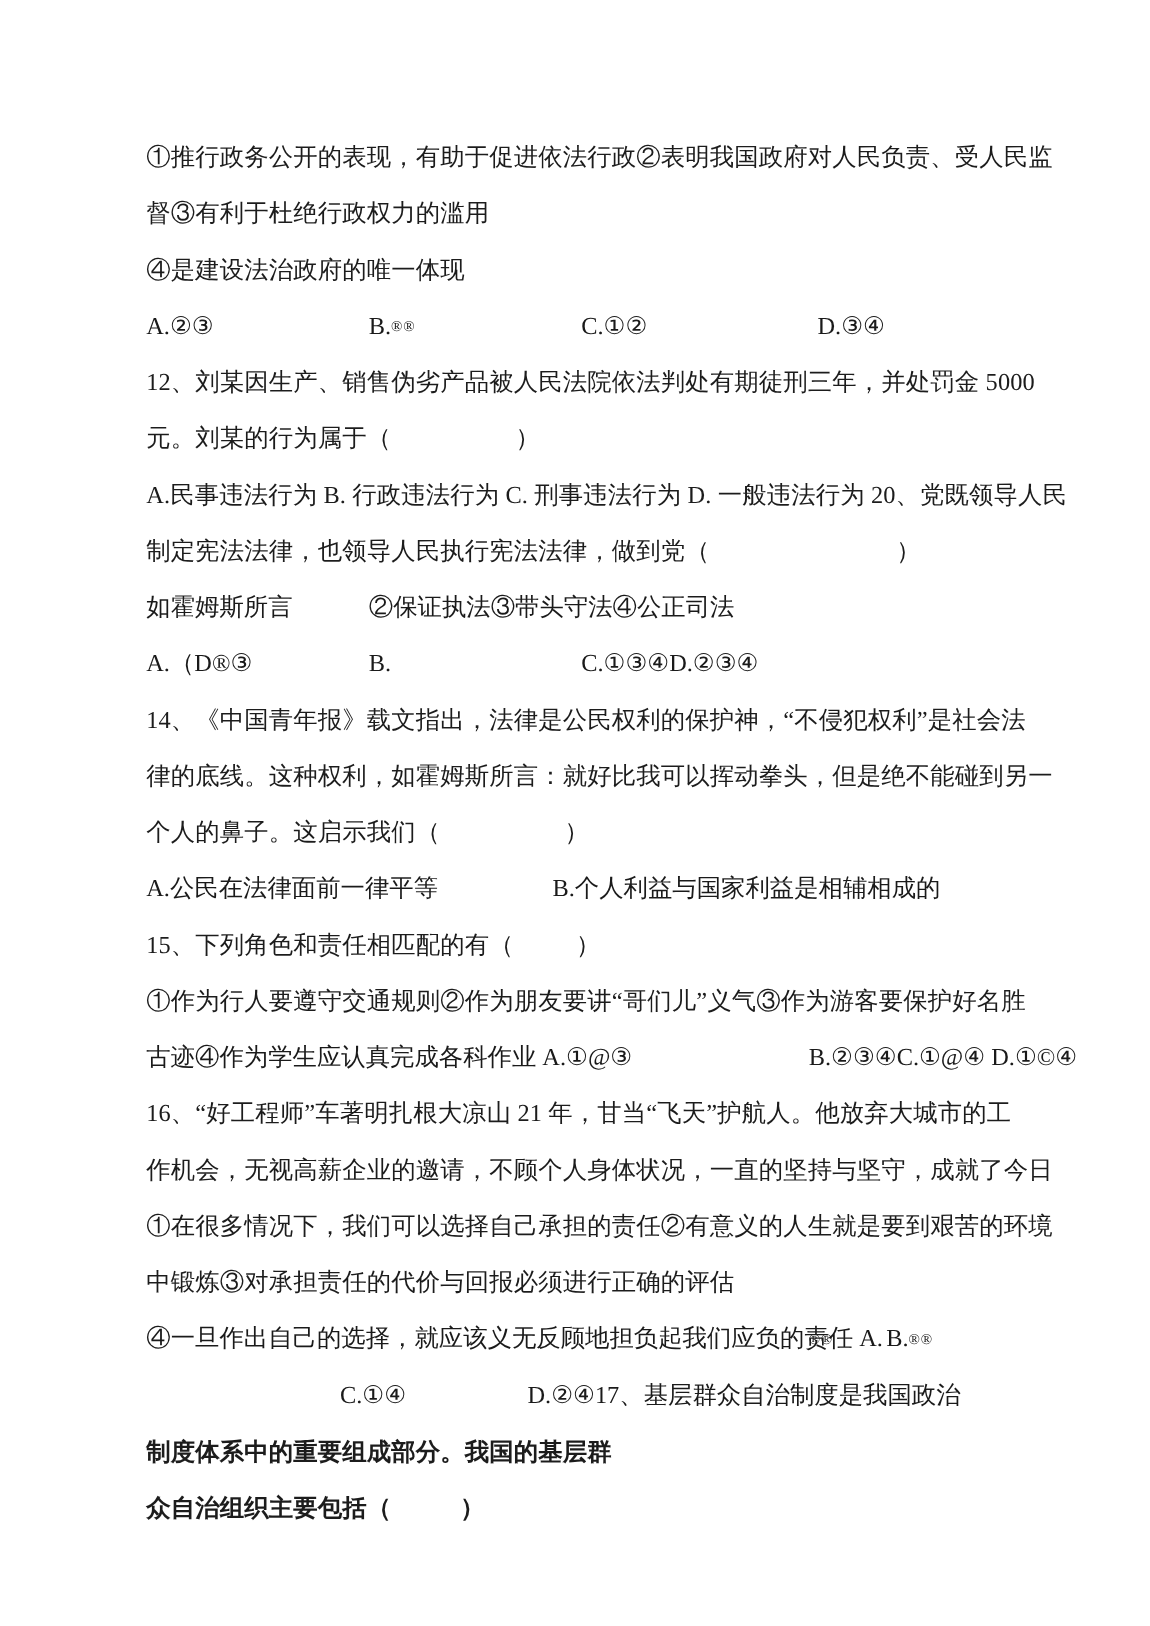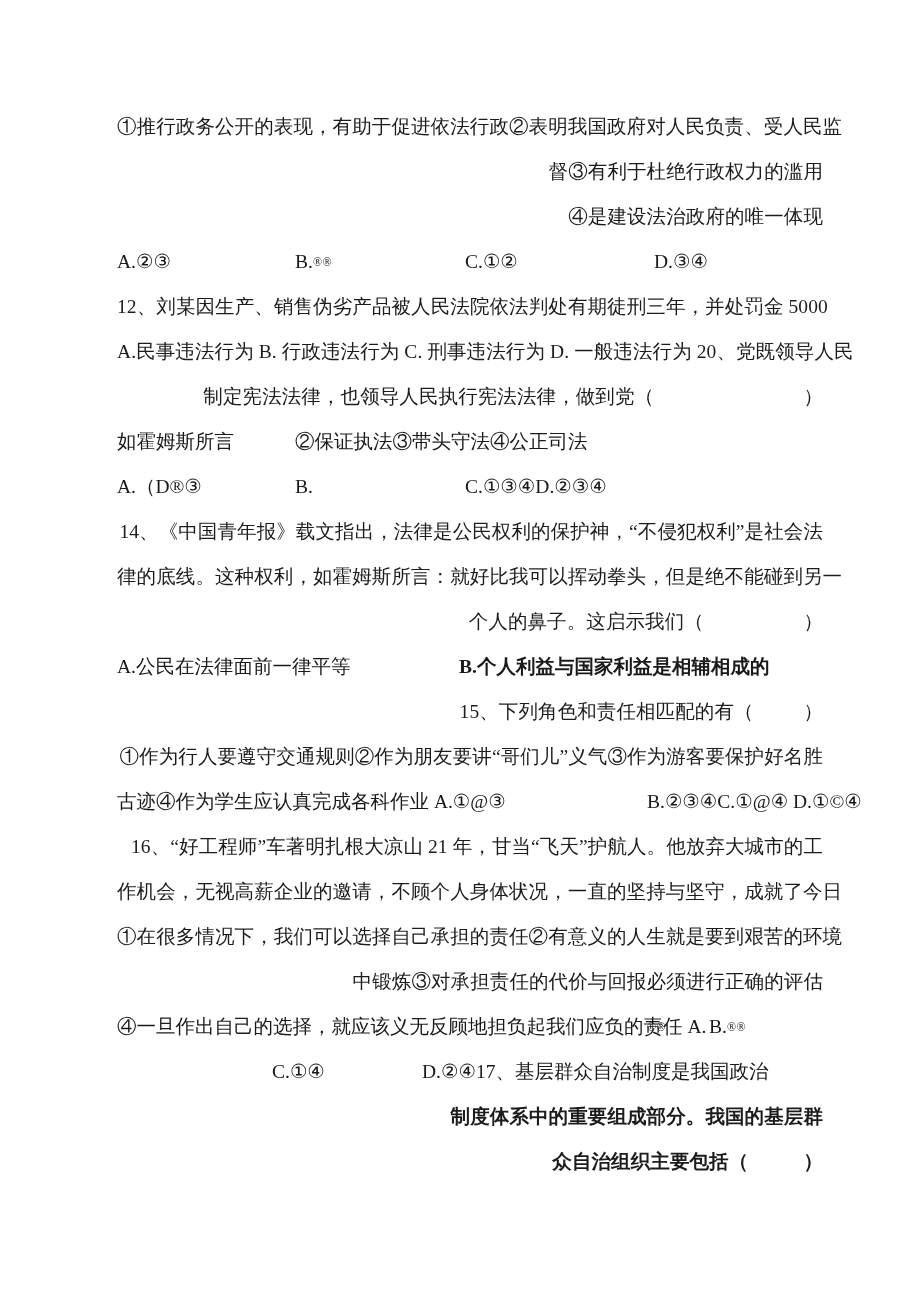--- a/index.html
+++ b/index.html
@@ -29,42 +29,41 @@
   }
   
   .line {
     position: relative;
     height: 45px;
     line-height: 45px;
     white-space: pre;
     font-size: 19.5px;
     letter-spacing: 0.1px;
     color: #1c1c1c;
-    text-align: right;
   }
 
   
   .opt-row {
     position: relative;
     height: 45px;
     line-height: 45px;
     font-size: 19.5px;
     white-space: pre;
   }
   .opt {
     position: absolute;
     top: 0;
     white-space: pre;
   }
   .col-a { left: 0px; }
   .col-b { left: 178px; }
   .col-c { left: 348px; }
   .col-d { left: 537px; text-align: center; }
 
-  .col-b2 { left: 342px; font-weight: bold; }
+  .col-b2 { left: 325px; }
 
   .tiny-reg {
     font-size: 12px;
     vertical-align: 2px;
     letter-spacing: 0.5px;
   }
   
   .blk-last {
     font-family: "DejaVu Sans", "Liberation Sans", sans-serif;
     font-size: 18.5px;
@@ -83,20 +82,21 @@
     <div class="line">④是建设法治政府的唯一体现</div>
 
     <div class="opt-row">
       <span class="opt col-a">A.②③</span>
       <span class="opt col-b"><span>B.</span><span class="tiny-reg">®®</span></span>
       <span class="opt col-c">C.①②</span>
       <span class="opt col-d">D.③④</span>
     </div>
 
     <div class="line">12、刘某因生产、销售伪劣产品被人民法院依法判处有期徒刑三年，并处罚金 5000</div>
+    <div class="line">元。刘某的行为属于（                    ）</div>
     <div class="line">A.民事违法行为 B. 行政违法行为 C. 刑事违法行为 D. 一般违法行为 20、党既领导人民</div>
 
     <div class="line">制定宪法法律，也领导人民执行宪法法律，做到党（                              ）</div>
 
     <div class="opt-row">
       <span class="opt col-a">如霍姆斯所言</span>
       <span class="opt col-b">②保证执法③带头守法④公正司法</span>
     </div>
 
     <div class="opt-row">

